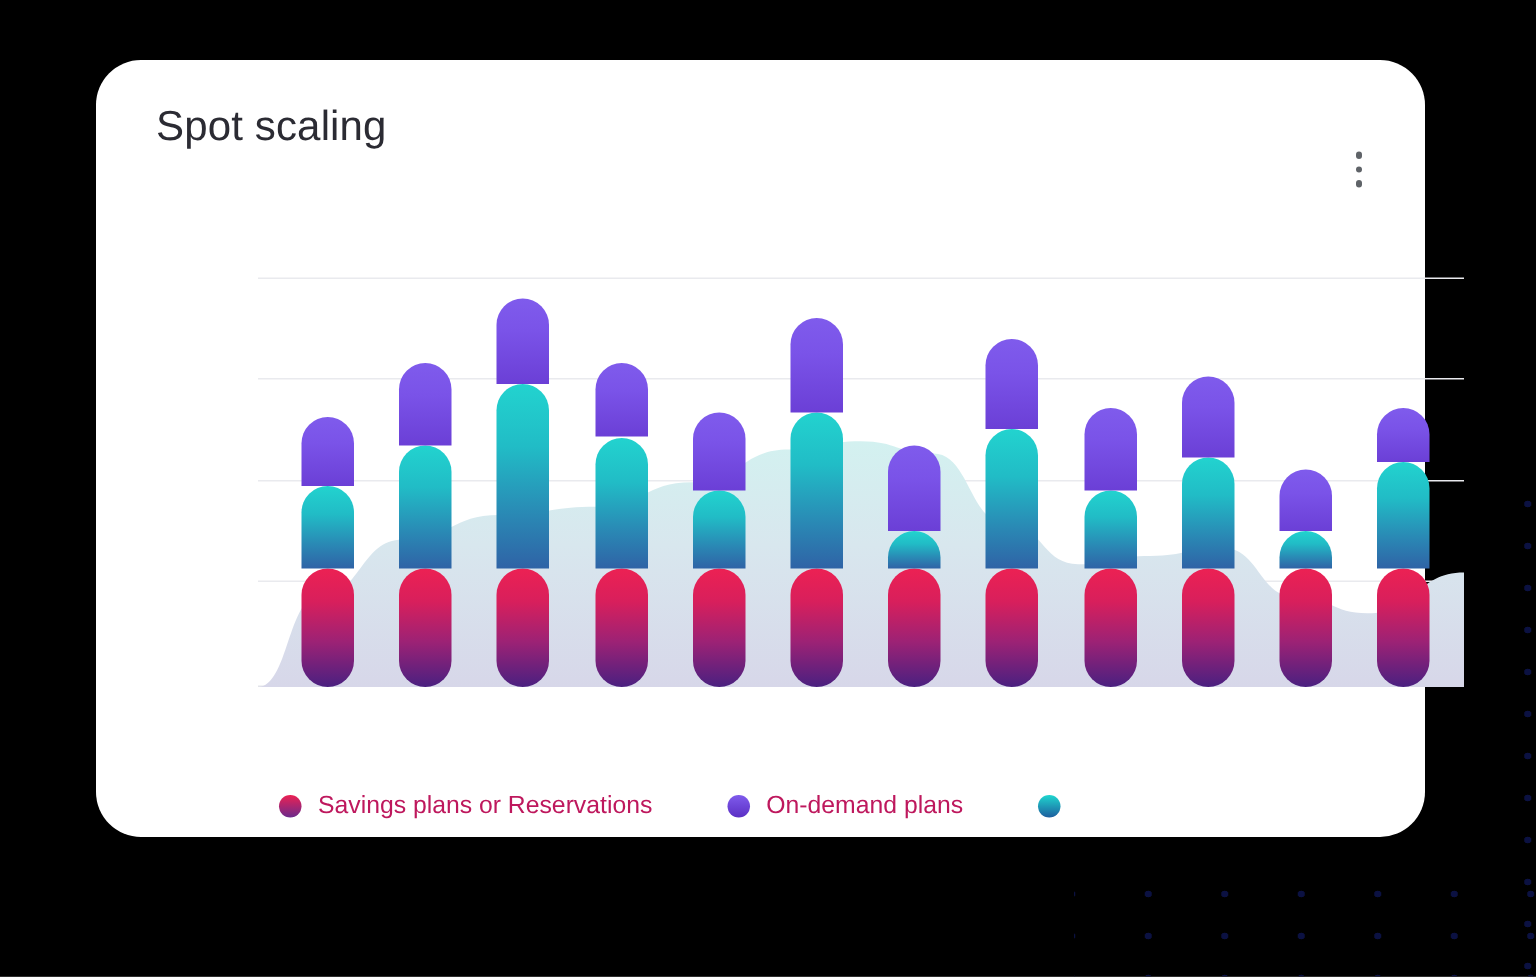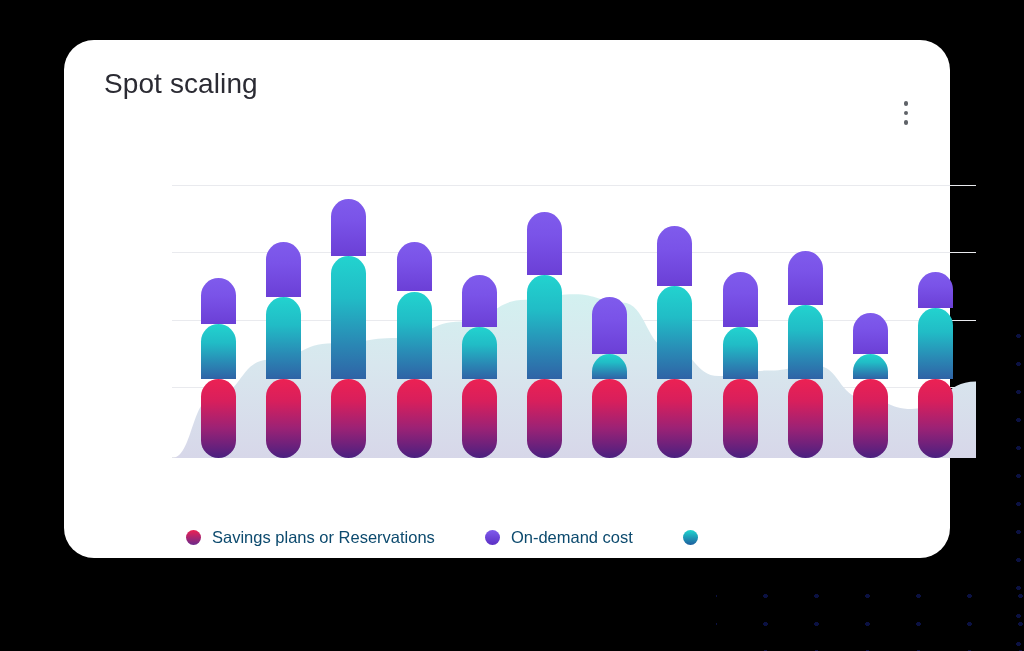--- a/index.html
+++ b/index.html
@@ -145,21 +145,21 @@
   }
   .legend-item:last-child { margin-right: 0; }
   .legend-dot {
     width: 15px; height: 15px;
     border-radius: 50%;
     margin-right: 11px;
     flex: 0 0 auto;
   }
   .legend-label {
     font-size: 16.5px;
-    color: #0c4a6e;
+    color: #be185d;
     white-space: nowrap;
   }
 </style>
 </head>
 <body>
 
 <div id="stage">
 
   <div class="dot-grid" id="dot-grid-right"></div>
   <div class="dot-grid" id="dot-grid-bottom"></div>
@@ -257,21 +257,21 @@
         </div>
     </div>
 
     <div id="legend">
         <div class="legend-item">
           <span class="legend-dot" style="background: linear-gradient(rgb(236, 33, 83) 0%, rgb(107, 42, 140) 100%);"></span>
           <span class="legend-label">Savings plans or Reservations</span>
         </div>
         <div class="legend-item">
           <span class="legend-dot" style="background: linear-gradient(rgb(127, 91, 236) 0%, rgb(91, 47, 196) 100%);"></span>
-          <span class="legend-label">On-demand cost</span>
+          <span class="legend-label">On-demand plans</span>
         </div>
         <div class="legend-item">
           <span class="legend-dot" style="background: linear-gradient(rgb(31, 214, 207) 0%, rgb(29, 94, 158) 100%);"></span>
         </div>
       </div>
 
   </div>
 </div>
 
 </body></html>

